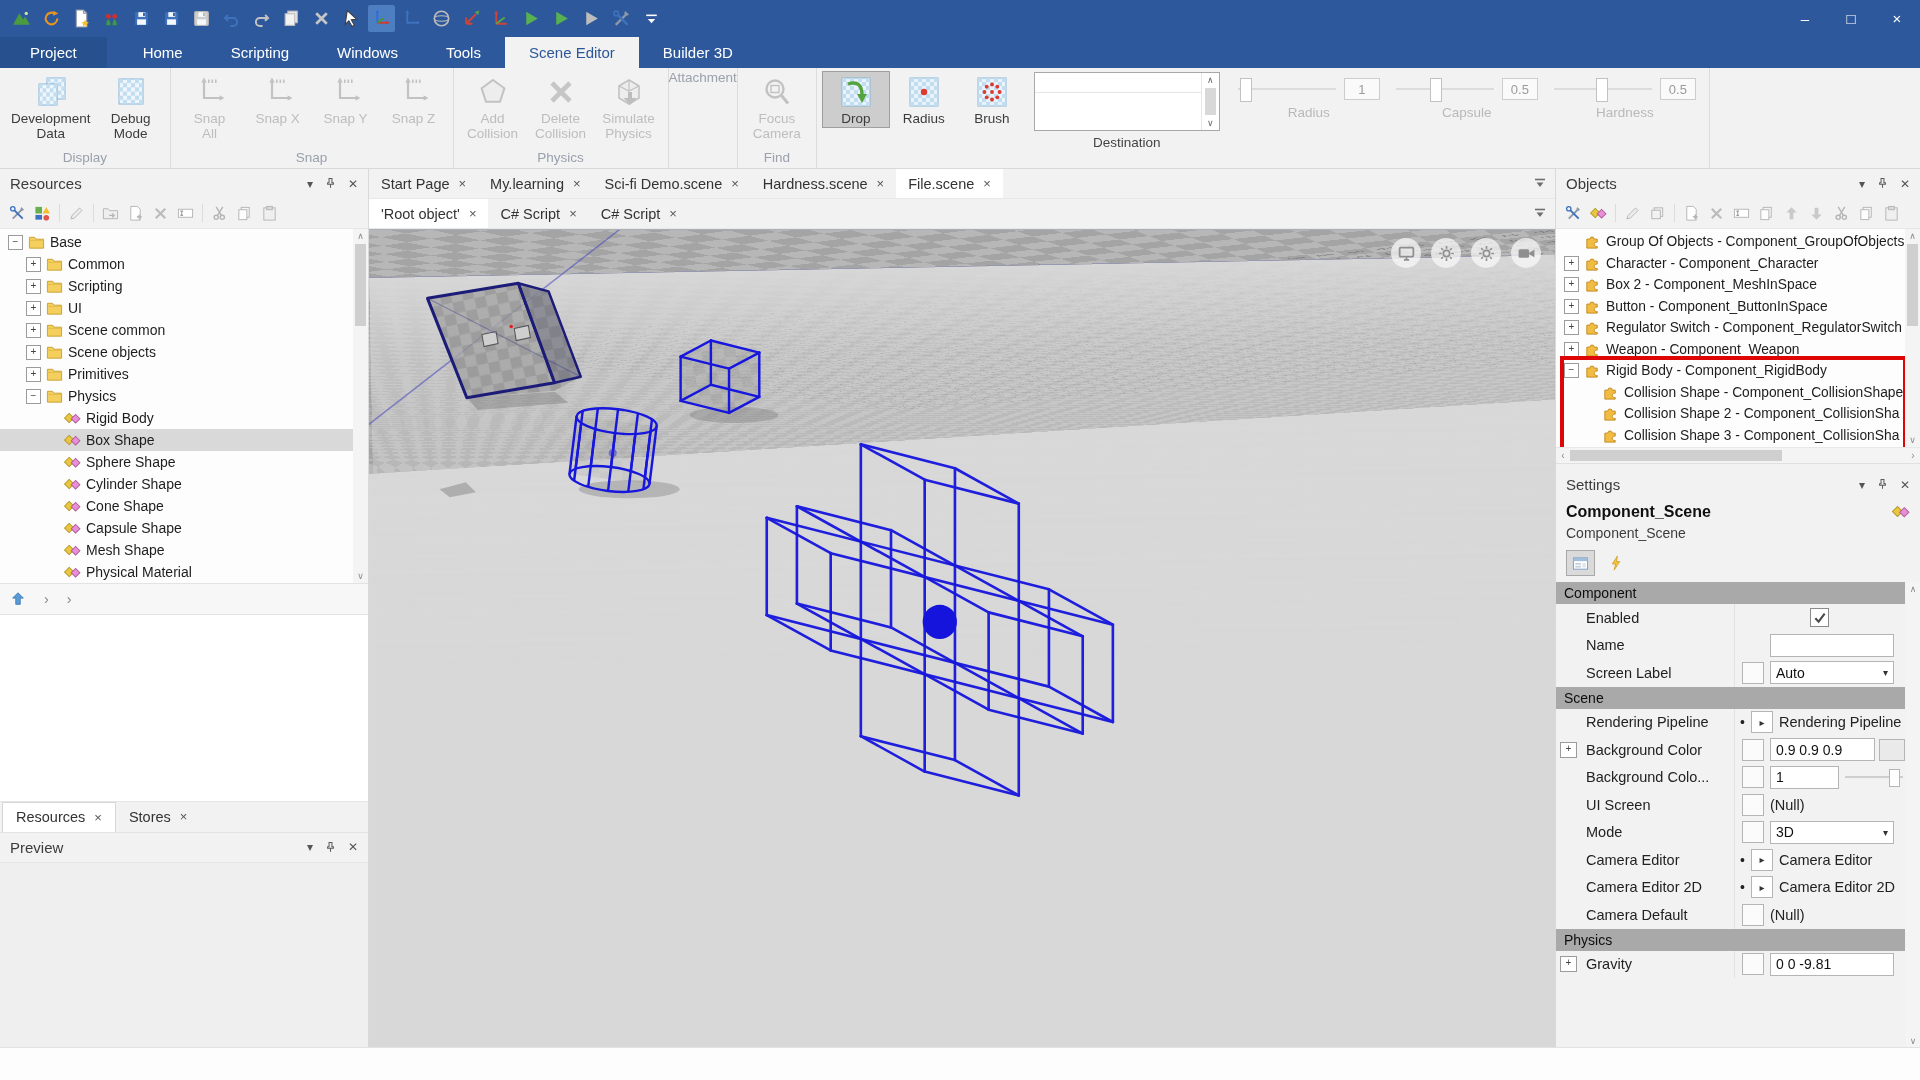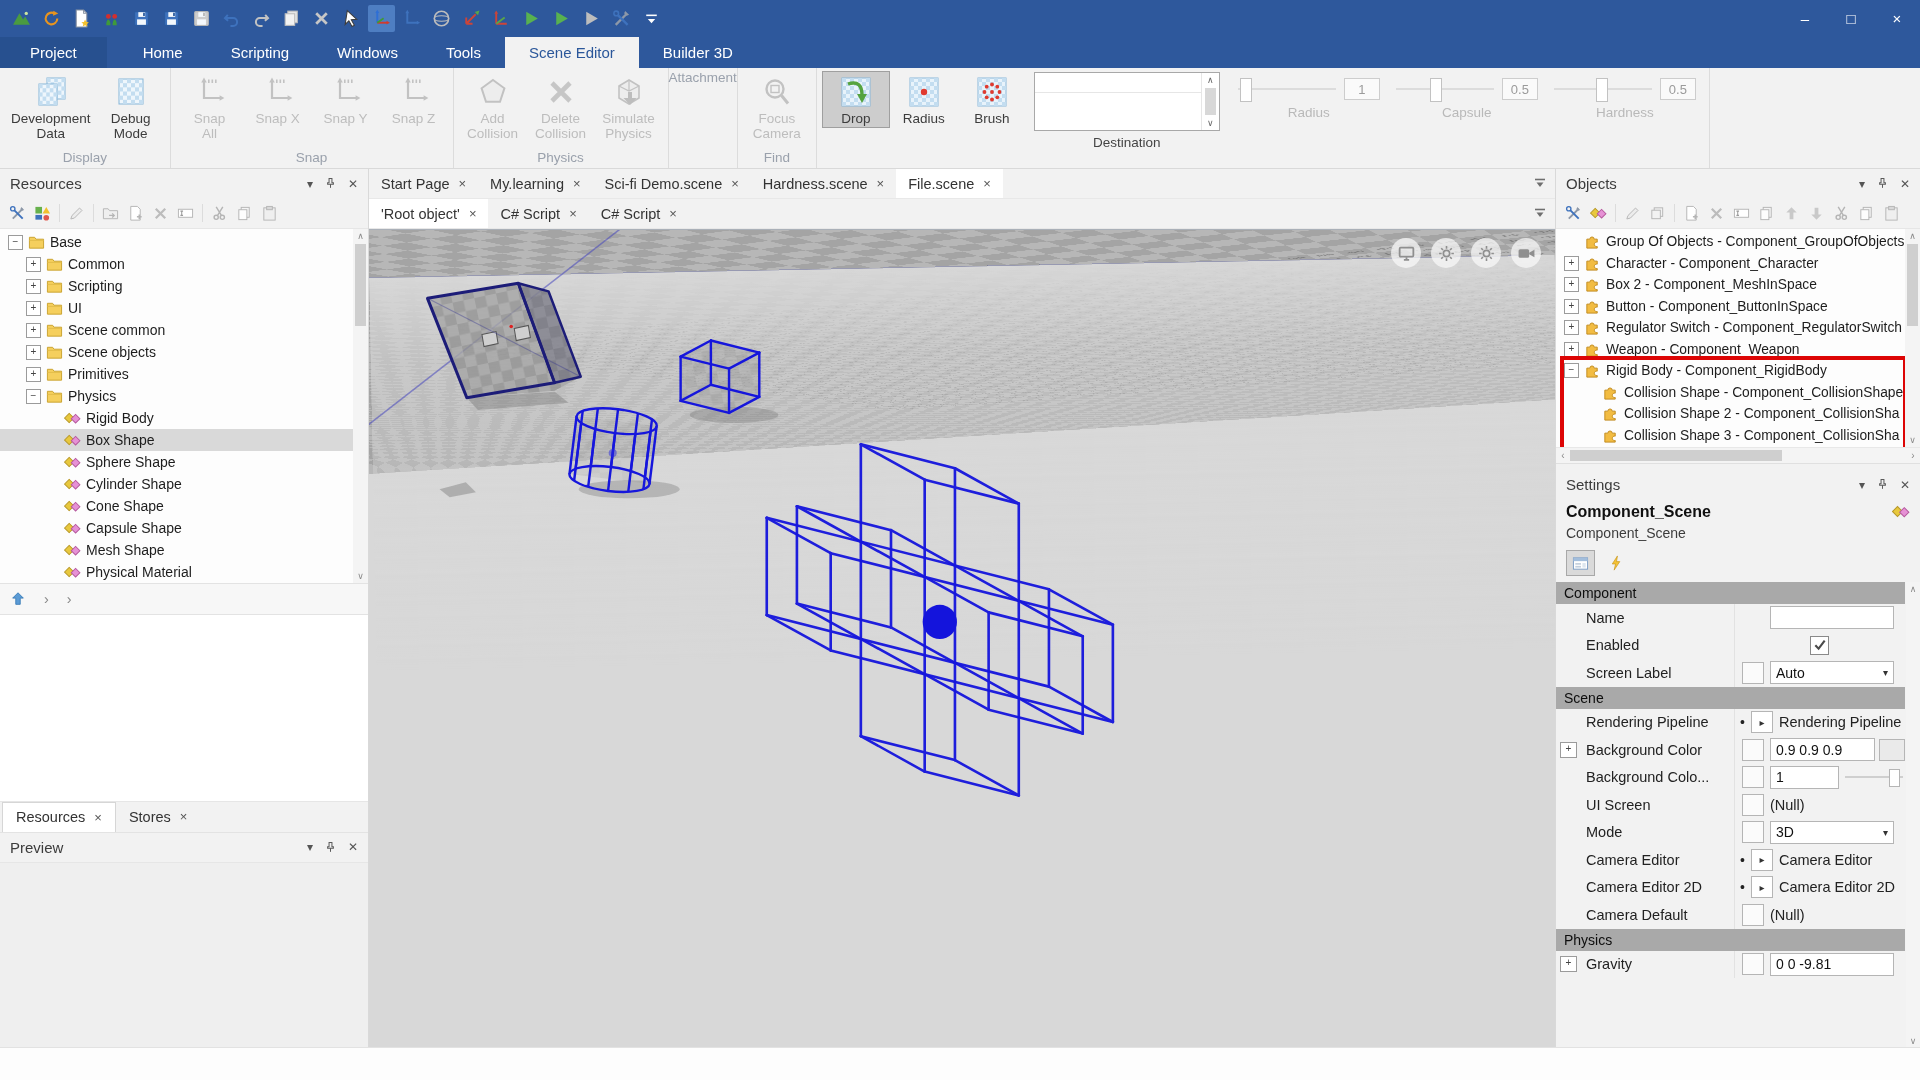--- a/index.html
+++ b/index.html
@@ -3112,36 +3112,36 @@
             <svg viewBox="0 0 18 18">
               <path d="M10 1L4.5 9.5H8L6.5 16l6-9H9z" fill="#f5c335" stroke="#c9941c" stroke-width="0.7"></path>
             </svg>
           </span>
       </div>
       <div class="pgrid">
         <div class="sect-h">Component</div>
         <div>
             <div class="prow">
     <span class="p-exp"></span>
-    <span class="p-label">Name</span>
-    <span class="p-val">
-                <span class="mslot"></span>
-                <span class="tin"></span>
-              </span>
-  </div>
-            <div class="prow">
-    <span class="p-exp"></span>
     <span class="p-label">Enabled</span>
     <span class="p-val">
                 <span class="mslot"></span>
                 <span class="chk">
                   <svg viewBox="0 0 12 12">
                     <path d="M2 6.2l2.8 3L10 2.2" fill="none" stroke="#4a4a4a" stroke-width="1.8"></path>
                   </svg>
                 </span>
+              </span>
+  </div>
+            <div class="prow">
+    <span class="p-exp"></span>
+    <span class="p-label">Name</span>
+    <span class="p-val">
+                <span class="mslot"></span>
+                <span class="tin"></span>
               </span>
   </div>
             <div class="prow">
     <span class="p-exp"></span>
     <span class="p-label">Screen Label</span>
     <span class="p-val">
                 <span class="mslot">
                   <span class="mbox"></span>
                 </span>
                 <span class="tin dd">

